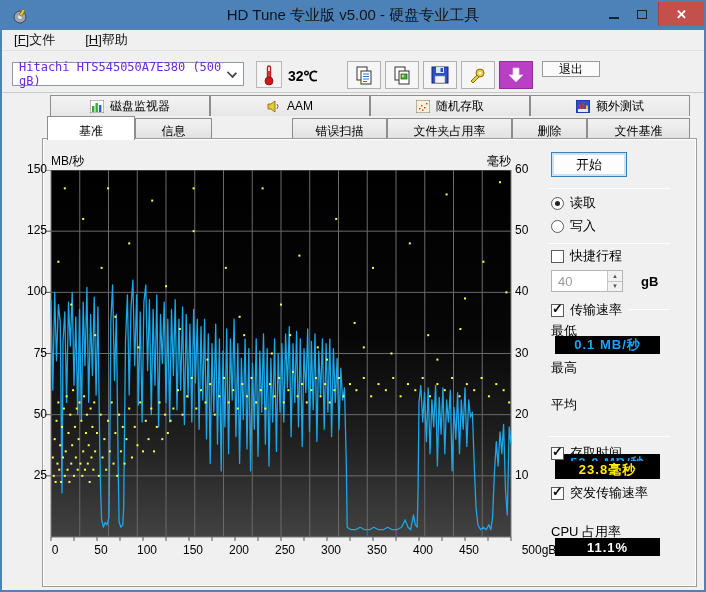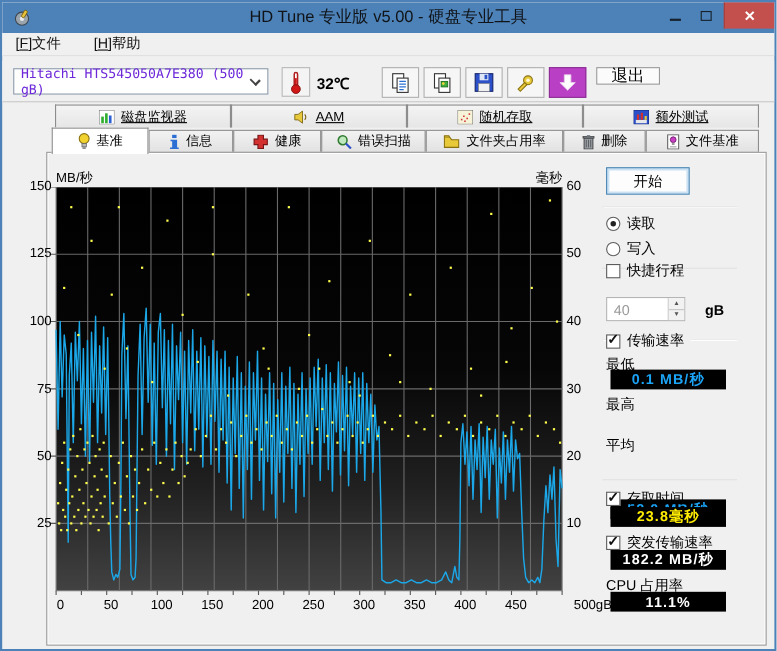--- a/index.html
+++ b/index.html
@@ -21,26 +21,26 @@
   .menu-item{cursor:pointer;padding:2px 4px;}
   .menu-item u{text-decoration:underline;}
   
   .toolbar{position:absolute;left:0;top:53px;width:100%;height:38px;background:#f0f0f0;border-bottom:1px solid #c9c9c9;}
   .drive-select{position:absolute;left:10px;top:7px;width:232px;height:24px;background:#fff;border:1px solid #8a9aa8;font-family:"DejaVu Sans Mono",monospace;font-size:12px;color:#6d28d9;display:flex;align-items:center;padding-left:6px;cursor:pointer;}
   .drive-select .chev{position:absolute;right:7px;top:8px;width:8px;height:8px;border-right:2px solid #444;border-bottom:2px solid #444;transform:rotate(45deg) scale(1,.8);margin-top:-2px;}
   .temp-btn{position:absolute;left:254px;top:6px;width:26px;height:27px;border:1px solid #b8b8b8;background:#f4f4f4;display:flex;align-items:center;justify-content:center;}
   .temp-text{position:absolute;left:286px;top:11px;font-size:14px;font-weight:bold;color:#000;}
   .tool-btn{position:absolute;top:6px;width:34px;height:28px;border:1px solid #b0b0b0;background:#f6f6f6;display:flex;align-items:center;justify-content:center;cursor:pointer;}
   .tool-btn.purple{background:#b93fc4;border-color:#8d2f96;}
-  .exit-btn{position:absolute;left:540px;top:6px;width:58px;height:16px;border:1px solid #9a9a9a;background:#fbfbfb;font-size:15px;color:#000;display:flex;align-items:center;justify-content:center;cursor:pointer;}
+  .exit-btn{position:absolute;left:540px;top:6px;width:58px;height:16px;border:1px solid #9a9a9a;background:#fbfbfb;font-size:12px;color:#000;display:flex;align-items:center;justify-content:center;cursor:pointer;}
   
   .tabs1{position:absolute;left:0;top:93px;width:100%;height:21px;}
-  .tab1{position:absolute;top:0;height:21px;border:1px solid #8d8d8d;border-bottom:none;background:linear-gradient(#f4f4f4,#e6e6e6);display:flex;align-items:center;justify-content:center;gap:6px;font-size:12px;color:#000;cursor:pointer;text-decoration:underline;}
+  .tab1{position:absolute;top:0;height:21px;border:1px solid #8d8d8d;border-bottom:none;background:linear-gradient(#f4f4f4,#e6e6e6);display:flex;align-items:center;justify-content:center;gap:6px;font-size:12px;color:#000;cursor:pointer;}
   .tabs2{position:absolute;left:0;top:114px;width:100%;height:23px;}
-  .tab2{position:absolute;top:2px;height:21px;border:1px solid #8d8d8d;background:linear-gradient(#f2f2f2,#e2e2e2);display:flex;align-items:center;justify-content:center;gap:6px;font-size:12px;color:#000;cursor:pointer;}
+  .tab2{position:absolute;top:2px;height:21px;border:1px solid #8d8d8d;background:linear-gradient(#f2f2f2,#e2e2e2);display:flex;align-items:center;justify-content:center;gap:6px;font-size:12px;color:#000;cursor:pointer;flex-direction:column;}
   .tab2.active{top:0;height:24px;background:#fff;border-bottom:none;z-index:3;}
   
   .page{position:absolute;left:40px;top:136px;width:655px;height:449px;background:#f0f0f0;border:1px solid #9c9c9c;box-shadow:inset 0 0 0 1px #ffffff;}
   .chart-wrap{position:absolute;left:8px;top:31px;width:500px;height:420px;}
   .axis-label{position:absolute;font-size:12px;color:#000;}
   .axis-top{top:-17px;border-bottom:1px solid #666;padding-bottom:1px;}
   .tick-label{position:absolute;font-size:12px;color:#000;}
   
   .start-btn{position:absolute;left:508px;top:13px;width:76px;height:25px;background:#fdfdfd;border:1px solid #3c7fb1;box-shadow:inset 0 0 0 2px #cbe2f5;font-size:13px;color:#000;display:flex;align-items:center;justify-content:center;cursor:pointer;}
   .sep{position:absolute;left:505px;width:122px;height:1px;background:#a8a8a8;border-bottom:1px solid #fff;}
@@ -199,26 +199,20 @@
           <rect x="4" y="12.8" width="3" height="1.6" fill="#888"></rect>
         </svg>
       <span>基准</span>
     </div>
     <div class="tab2" style="left:133px;width:77px;">
       <svg width="9" height="14" viewBox="0 0 9 14">
           <rect x="2.5" y="0.5" width="4" height="3" fill="#2b6fd4"></rect>
           <path d="M1 5 L7 5 L7 12 L8.5 12 L8.5 13.5 L0.5 13.5 L0.5 12 L2.5 12 L2.5 6.5 L1 6.5 Z" fill="#2b6fd4"></path>
         </svg>
       <span>信息</span>
-    </div>
-    <div class="tab2" style="left:210px;width:80px;">
-      <svg width="14" height="14" viewBox="0 0 14 14">
-          <path d="M4.5 1 L9.5 1 L9.5 4.5 L13 4.5 L13 9.5 L9.5 9.5 L9.5 13 L4.5 13 L4.5 9.5 L1 9.5 L1 4.5 L4.5 4.5 Z" fill="#d33030" stroke="#7a1515" stroke-width="1"></path>
-        </svg>
-      <span>健康</span>
     </div>
     <div class="tab2" style="left:290px;width:95px;">
       <svg width="14" height="14" viewBox="0 0 14 14">
           <circle cx="5.5" cy="5.5" r="4" fill="#bfe8bf" stroke="#2f7a2f" stroke-width="1.4"></circle>
           <line x1="8.5" y1="8.5" x2="13" y2="13" stroke="#2b50c8" stroke-width="2"></line>
         </svg>
       <span>错误扫描</span>
     </div>
     <div class="tab2" style="left:385px;width:125px;">
       <svg width="15" height="13" viewBox="0 0 15 13">
@@ -537,21 +531,21 @@
         </span>
       <span>读取</span>
     </div>
     <div class="ctl-row" style="top:78px;">
       <span class="radio"></span>
       <span>写入</span>
     </div>
 
     <div class="sep" style="top:104px;"></div>
 
-    <div class="ctl-row" style="top:98px;">
+    <div class="ctl-row" style="top:108px;">
       <span class="checkbox"></span>
       <span>快捷行程</span>
     </div>
     <div class="spinbox" style="top:131px;">
       <span class="val">40</span>
       <span class="spinner">
           <span>▲</span>
           <span>▼</span>
         </span>
     </div>
@@ -583,19 +577,18 @@
       <span>存取时间</span>
     </div>
     <div class="lcd yellow" style="top:322px;">23.8毫秒</div>
 
     <div class="ctl-row" style="top:345px;">
       <span class="checkbox on">
           <span class="mark">✓</span>
         </span>
       <span>突发传输速率</span>
     </div>
-    <div class="lcd white" style="top:361px;">182.2 MB/秒</div>
 
     <div class="field-label" style="top:384px;">CPU 占用率</div>
     <div class="lcd white" style="top:399px;">11.1%</div>
 
   </div>
 </div>
 
 </body></html>

